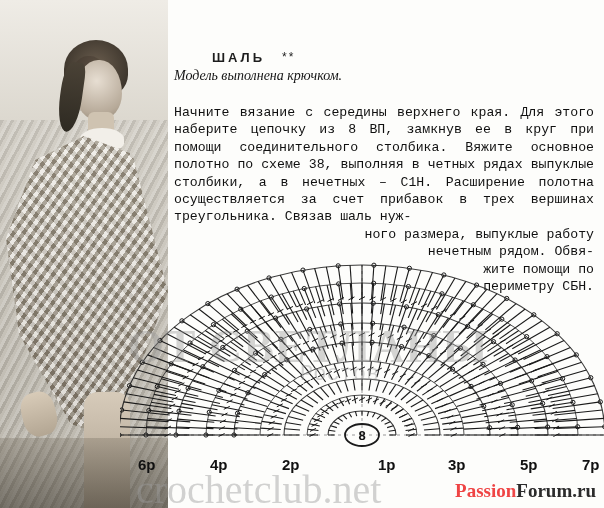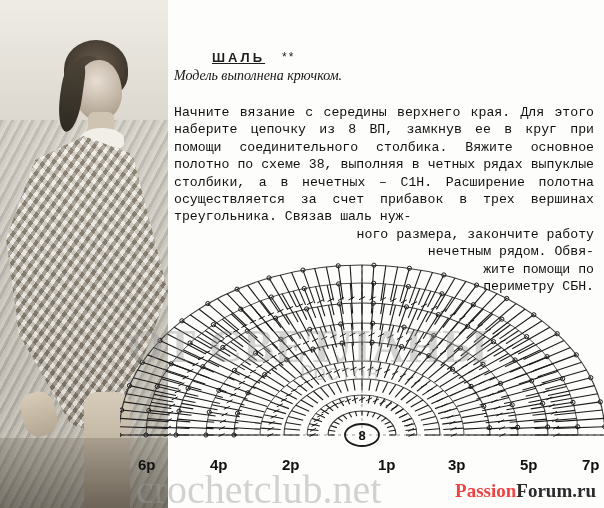--- a/index.html
+++ b/index.html
@@ -104,21 +104,20 @@
 
   
   .title {
     position: absolute;
     left: 212px; top: 50px;
     font-family: "Liberation Sans", sans-serif;
     font-weight: bold;
     font-size: 13px;
     letter-spacing: 3px;
     color: #1d1d1d;
-    text-decoration: underline;
   }
   .title-stars {
     position: absolute;
     left: 282px; top: 50px;
     font-family: "Liberation Sans", sans-serif;
     font-size: 12px;
     color: #1d1d1d;
     letter-spacing: 2px;
   }
   .subtitle {
@@ -232,21 +231,21 @@
     <div class="ph-legs"></div>
     <div class="ph-floor"></div>
   </div>
 
   <div class="title">ШАЛЬ</div>
   <div class="title-stars">**</div>
   <div class="subtitle">Модель выполнена крючком.</div>
 
   <div class="body-text">
     <span>Начните вязание с середины верхнего края. Для этого  наберите цепочку из 8 ВП, замкнув ее в круг при помощи соединительного столбика. Вяжите основное полотно  по схеме 38, выполняя в четных рядах выпуклые столбики, а в нечетных – С1Н. Расширение полотна осуществляется за счет прибавок в трех вершинах треугольника. Связав шаль нуж-</span>
-    <span class="tail">ного размера, закончите работу</span>
+    <span class="tail">ного размера, выпуклые работу</span>
     <span class="tail">нечетным рядом. Обвя-</span>
     <span class="tail">жите    помощи    по</span>
     <span class="tail">периметру СБН.</span>
   </div>
 
   <div class="chart">
     <svg width="484" height="286" viewBox="0 0 484 286" xmlns="http://www.w3.org/2000/svg" aria-hidden="true">
       <defs>
         <g id="stitch">
           <line x1="0" y1="0" x2="0" y2="-15" stroke="#1a1a1a" stroke-width="1.5"></line>

